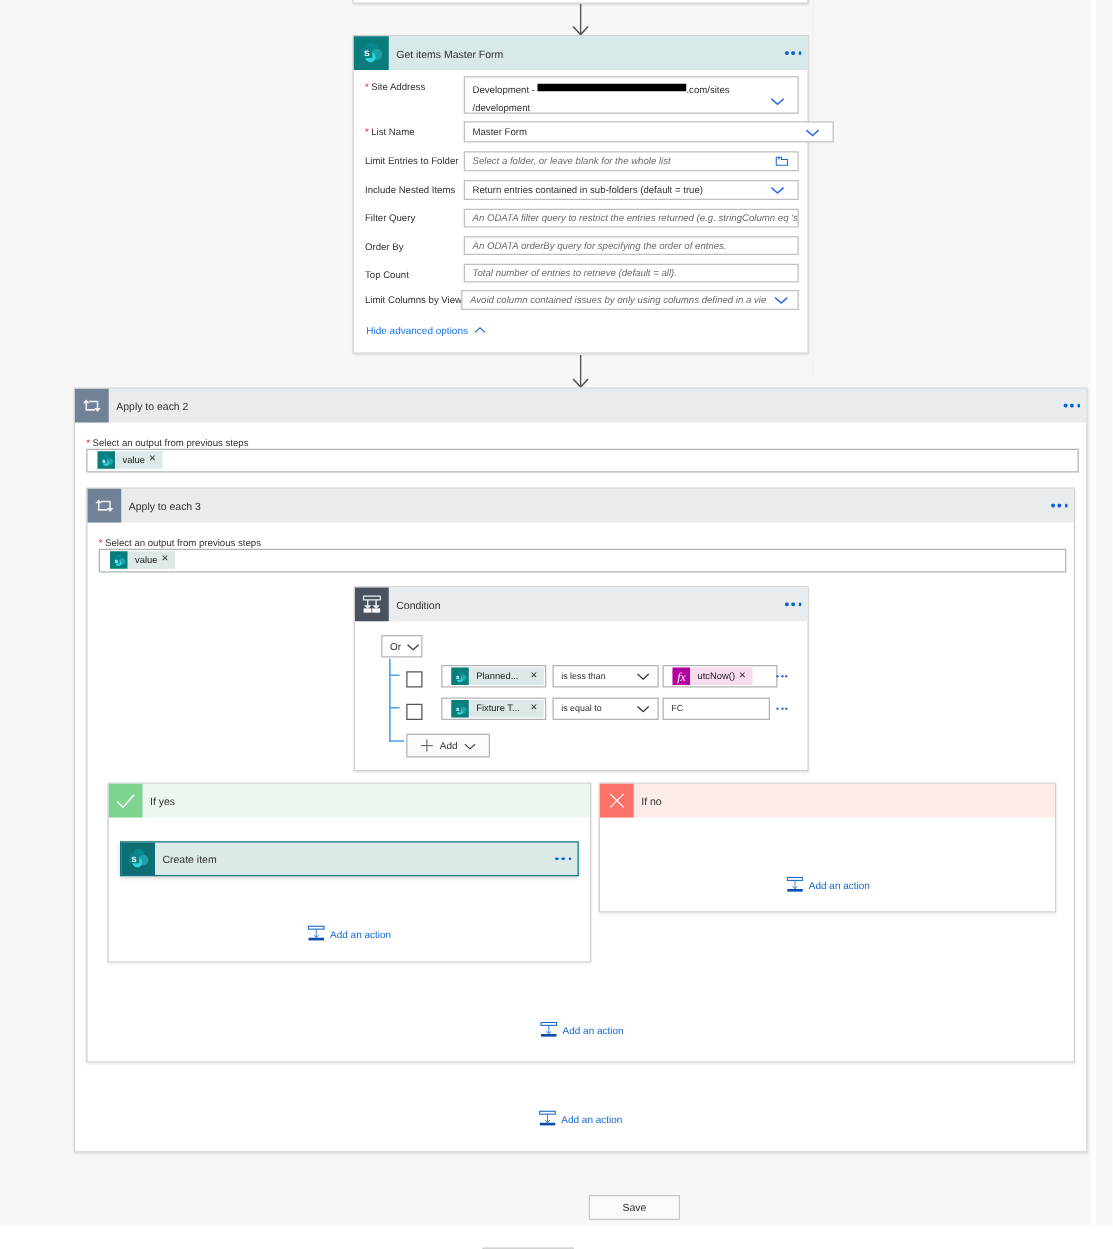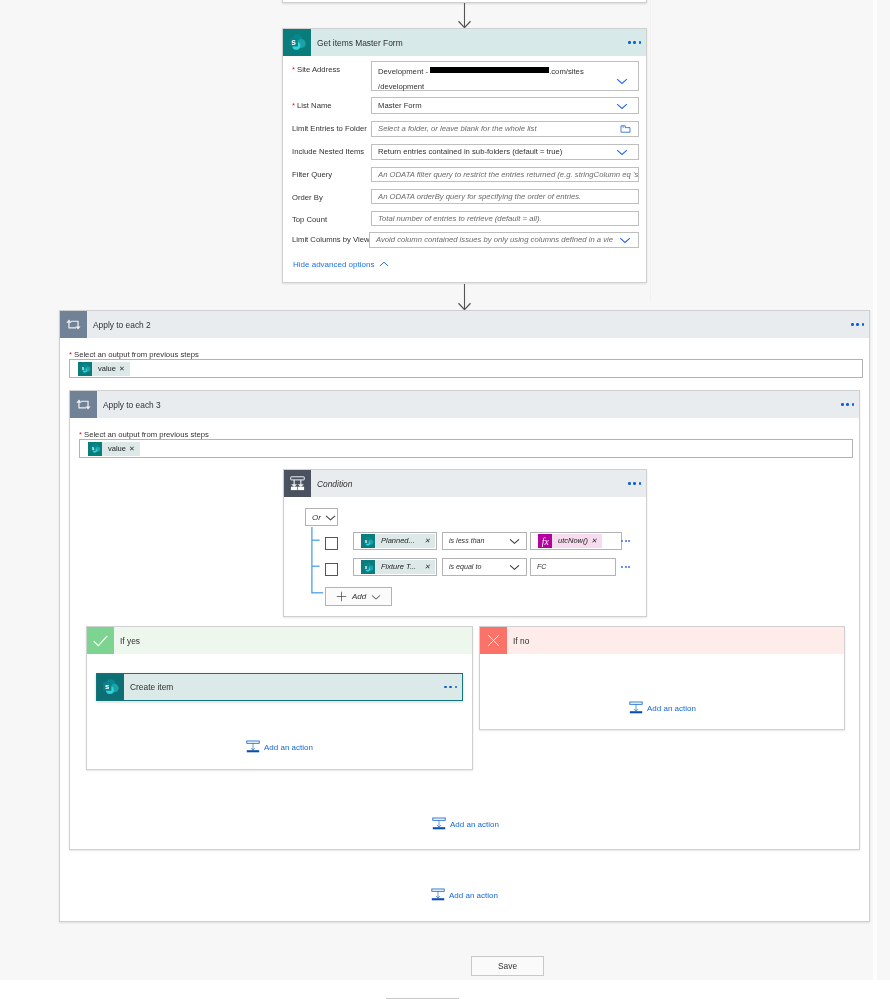--- a/index.html
+++ b/index.html
@@ -37,21 +37,21 @@
   #ate3{left:69px;top:390px;width:791px;height:460px;}
 
   .selrow-label{font-size:7.7px;color:#323130;white-space:nowrap;}
   .selbox{position:absolute;border:1px solid #b3b3b3;background:#fff;box-sizing:border-box;}
   .token{display:inline-flex;align-items:center;height:14px;background:#dde9e9;}
   .token .tkicon{width:14px;height:14px;flex:0 0 14px;background:#0a7c7c;display:flex;align-items:center;justify-content:center;}
   .token .tklabel{font-size:7.5px;color:#1b1b1b;padding:0 3px 0 6px;line-height:14px;}
   .token .tkx{font-size:7px;color:#333;padding-right:5px;cursor:pointer;line-height:14px;}
 
   
-  #cond{left:283px;top:469px;width:364px;height:148px;font-style:italic;}
+  #cond{left:283px;top:469px;width:364px;height:148px;}
   #cond .chead{background:#e8ecef;}
   #cond .cicon{background:#4a5260;}
 
   .orbtn{position:absolute;border:1px solid #b3b3b3;background:#fff;box-sizing:border-box;
          display:flex;align-items:center;font-size:8px;color:#323130;}
   .crow-chk{position:absolute;width:13px;height:13px;border:1px solid #555;background:#fff;box-sizing:border-box;}
   .condbox{position:absolute;border:1px solid #b3b3b3;background:#fff;box-sizing:border-box;
            display:flex;align-items:center;font-size:7.1px;color:#323130;}
   .addbtn{position:absolute;border:1px solid #b3b3b3;background:#fbfbfb;box-sizing:border-box;
           display:flex;align-items:center;justify-content:center;font-size:8px;color:#323130;gap:5px;}
@@ -174,21 +174,21 @@
       <span>/development</span>
     </span>
     <svg class="chev" style="top:auto;bottom:3px;transform:none;color:#2568ec;right:10px;" width="12" height="12">
         <use href="#chev-down"></use>
       </svg>
   </div>
 
   <div class="flbl" style="top:72px;">
     <span class="req">*</span><span>List Name</span>
   </div>
-  <div class="fctl" style="left:88px;top:68px;width:268px;height:17px;padding:0 22px 0 6px;">
+  <div class="fctl" style="left:88px;top:68px;width:296px;height:17px;padding:0 22px 0 6px;">
     <span>Master Form</span>
     <svg class="chev" style="color:#2568ec;" width="12" height="12">
         <use href="#chev-down"></use>
       </svg>
   </div>
 
   <div class="flbl" style="top:95px;"><span>Limit Entries to Folder</span></div>
   <div class="fctl" style="left:88px;top:91.5px;width:268px;height:16px;padding:0 22px 0 6px;">
     <span class="ph">Select a folder, or leave blank for the whole list</span>
     <svg class="chev" style="color:#1668d4;right:7px;" width="11" height="11">

